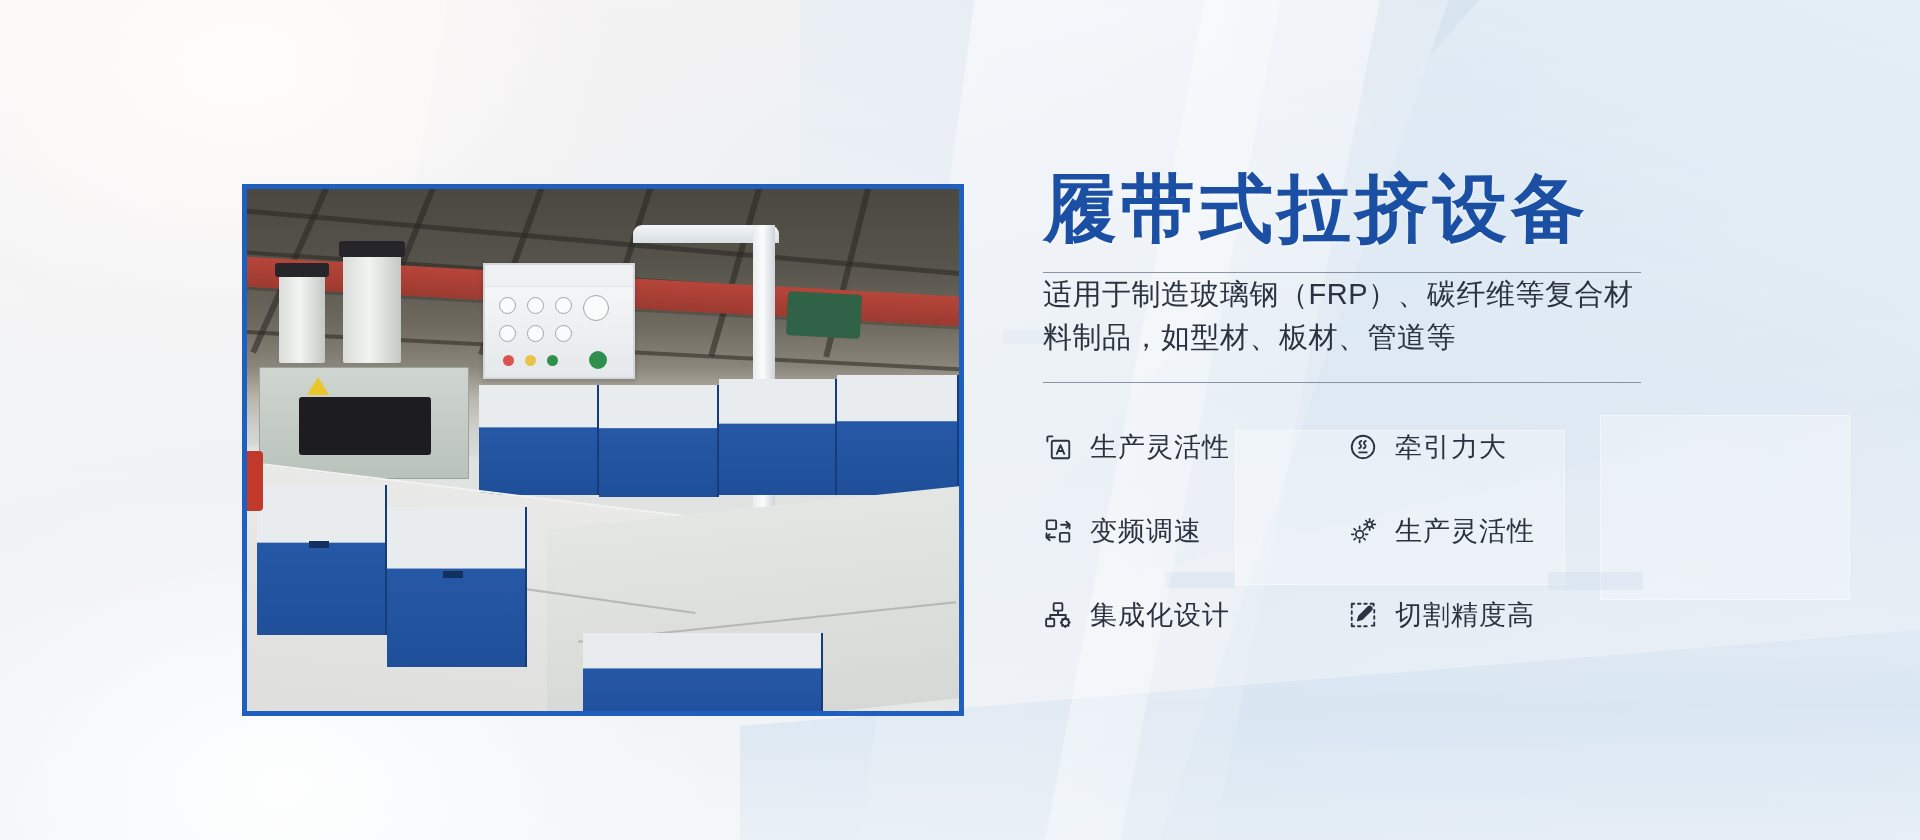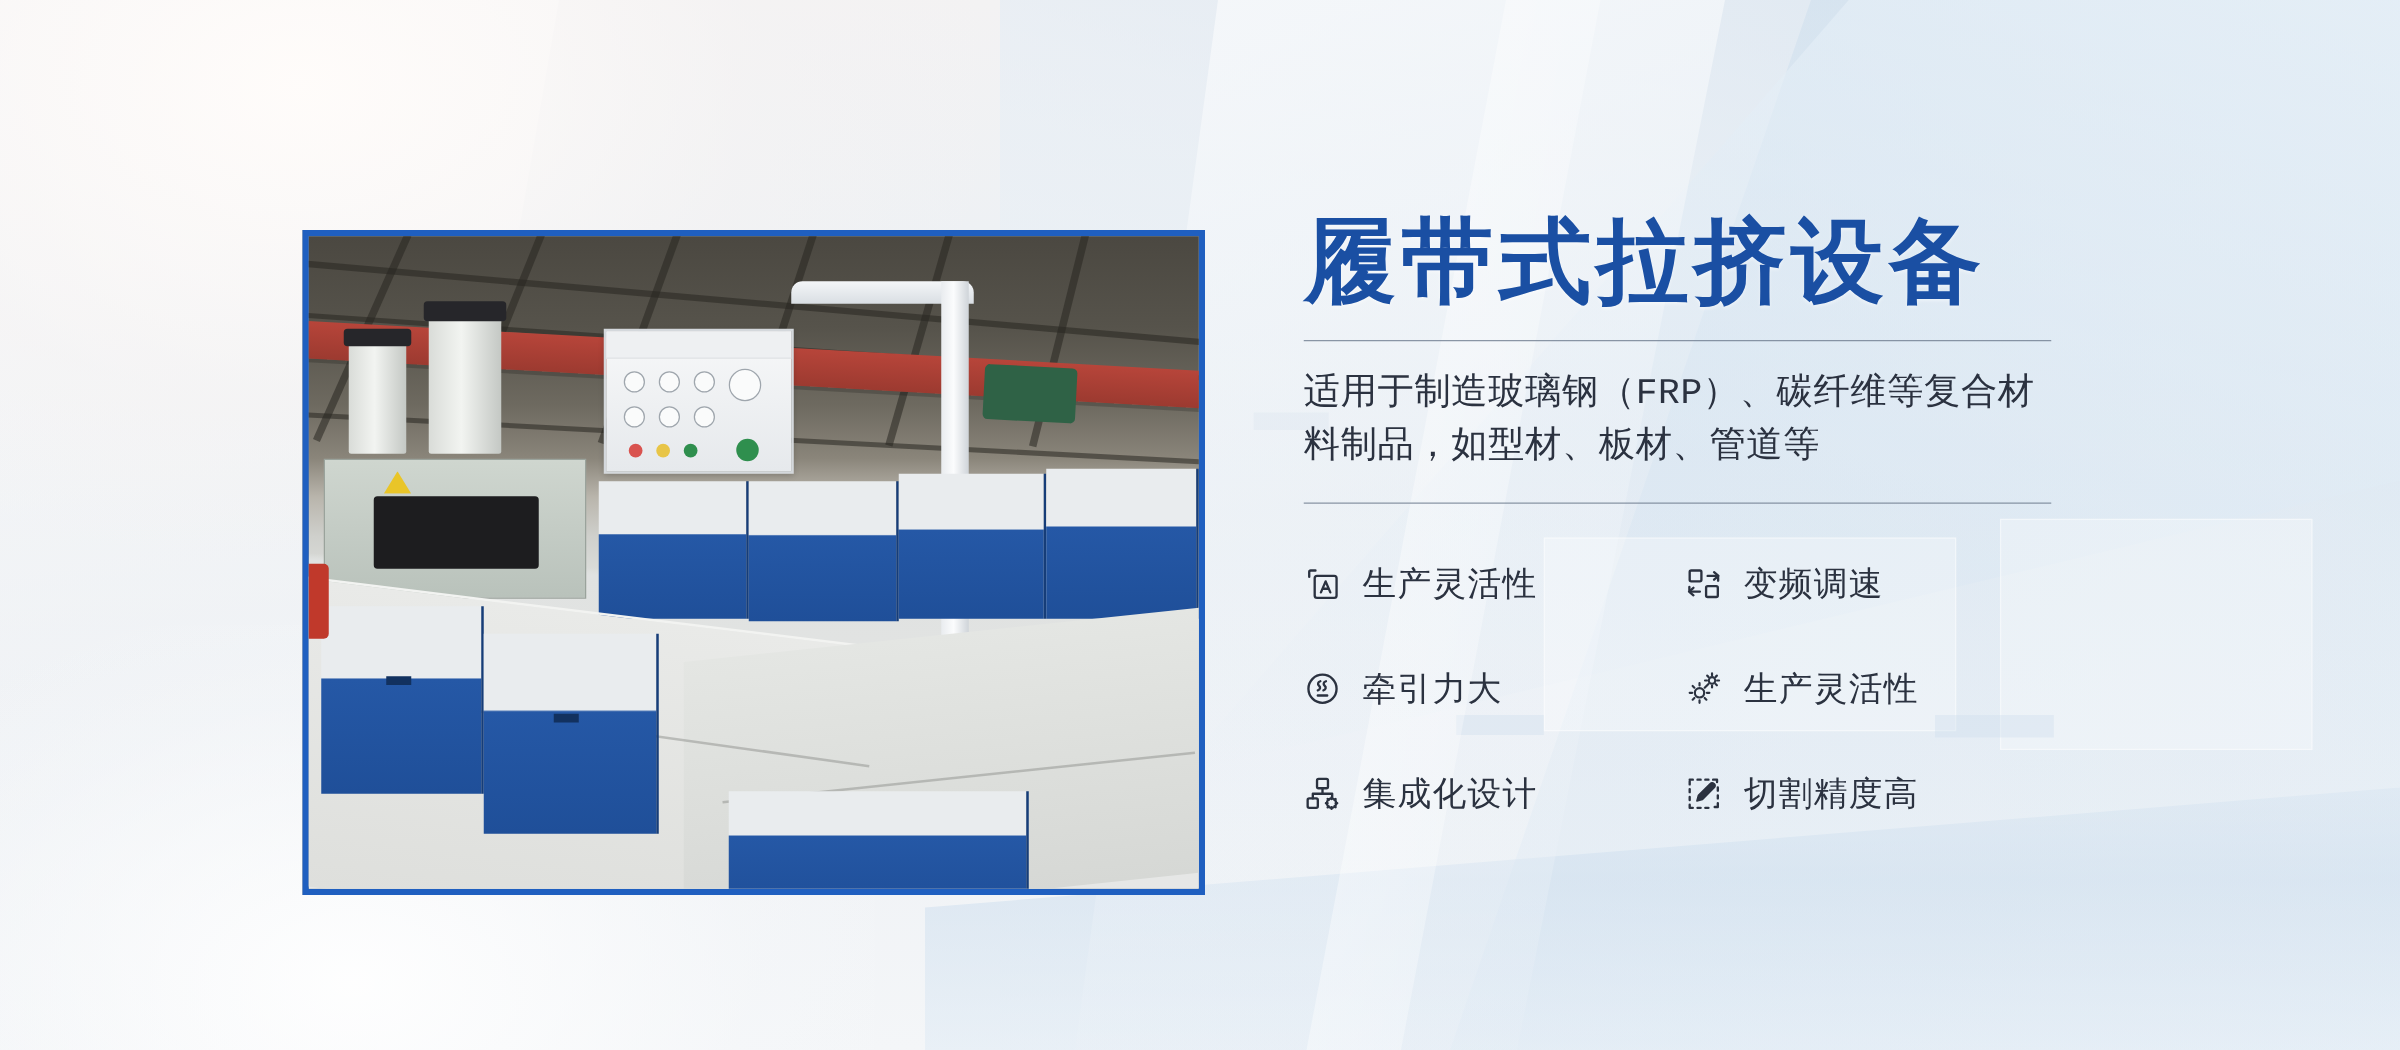--- a/index.html
+++ b/index.html
@@ -223,27 +223,25 @@
     white-space:nowrap;
     text-shadow:0 2px 3px rgba(255,255,255,.45);
   }
   .rule {
     width:598px; height:1px;
     background:#6f7d90;
     margin:24px 0 0 0;
     opacity:.8;
   }
   .desc {
-    margin-top:20px;
     font-size:29px;
     line-height:1.5;
     color:#2b3240;
     letter-spacing:.5px;
     width:600px;
-    font-family:Liberation Mono, monospace;
   }
   .rule2 {
     width:598px; height:1px;
     background:#6f7d90;
     margin-top:22px;
     opacity:.8;
   }
   .badge {
     display:inline-block;
     margin-top:-16px;
@@ -382,45 +380,45 @@
             <rect x="7" y="7" width="14" height="14" rx="1.5"></rect>
             <path d="M11 17.5l3-7 3 7M12.1 15.2h3.8"></path>
           </svg>
         </span>
         <span class="lbl">生产灵活性</span>
       </div>
 
       <div class="feature">
         <span class="ico">
           <svg viewBox="0 0 24 24" fill="none" stroke="currentColor" stroke-width="1.5" stroke-linecap="round" stroke-linejoin="round">
+            <circle cx="12" cy="12" r="9"></circle>
+            <path d="M10.6 7.2c-1.6.5-1.9 2-.8 2.9 1.1.9.8 2.4-.8 2.9"></path>
+            <path d="M14.2 7.2c-1.6.5-1.9 2-.8 2.9 1.1.9.8 2.4-.8 2.9"></path>
+            <path d="M9 16.3h6"></path>
+          </svg>
+        </span>
+        <span class="lbl">牵引力大</span>
+      </div>
+
+      <div class="feature">
+        <span class="ico">
+          <svg viewBox="0 0 24 24" fill="none" stroke="currentColor" stroke-width="1.5" stroke-linecap="round" stroke-linejoin="round">
             <rect x="3" y="3.5" width="7.5" height="7" rx="1"></rect>
             <rect x="13.5" y="13.5" width="7.5" height="7" rx="1"></rect>
             <path d="M14.5 7h5.5a1.2 1.2 0 0 1 1.2 1.2V10"></path>
             <path d="M18.6 4.6 21.4 7l-2.8 2.4"></path>
             <path d="M9.5 17H4a1.2 1.2 0 0 1-1.2-1.2V14"></path>
             <path d="M5.4 19.4 2.6 17l2.8-2.4"></path>
           </svg>
         </span>
         <span class="lbl">变频调速</span>
       </div>
 
       <div class="feature">
         <span class="ico">
-          <svg viewBox="0 0 24 24" fill="none" stroke="currentColor" stroke-width="1.5" stroke-linecap="round" stroke-linejoin="round">
-            <circle cx="12" cy="12" r="9"></circle>
-            <path d="M10.6 7.2c-1.6.5-1.9 2-.8 2.9 1.1.9.8 2.4-.8 2.9"></path>
-            <path d="M14.2 7.2c-1.6.5-1.9 2-.8 2.9 1.1.9.8 2.4-.8 2.9"></path>
-            <path d="M9 16.3h6"></path>
-          </svg>
-        </span>
-        <span class="lbl">牵引力大</span>
-      </div>
-
-      <div class="feature">
-        <span class="ico">
           <svg viewBox="0 0 24 24" fill="none" stroke="currentColor" stroke-width="1.4" stroke-linecap="round" stroke-linejoin="round">
             <circle cx="9.3" cy="14.6" r="3"></circle>
             <path d="M9.3 9.9v-1.6M9.3 21v-1.6M14 14.6h1.6M3 14.6h1.6M12.6 11.3l1.1-1.1M4.9 19l1.1-1.1M12.6 17.9l1.1 1.1M4.9 10.2 6 11.3"></path>
             <circle cx="17.3" cy="6.7" r="2.1"></circle>
             <path d="M17.3 3.4V2.2M17.3 11.2v-1.2M20.6 6.7h1.2M12.8 6.7H14M19.6 4.4l.8-.8M14.2 9.8l.8-.8M19.6 9l.8.8M14.2 3.6l.8.8"></path>
           </svg>
         </span>
         <span class="lbl">生产灵活性</span>
       </div>
 

